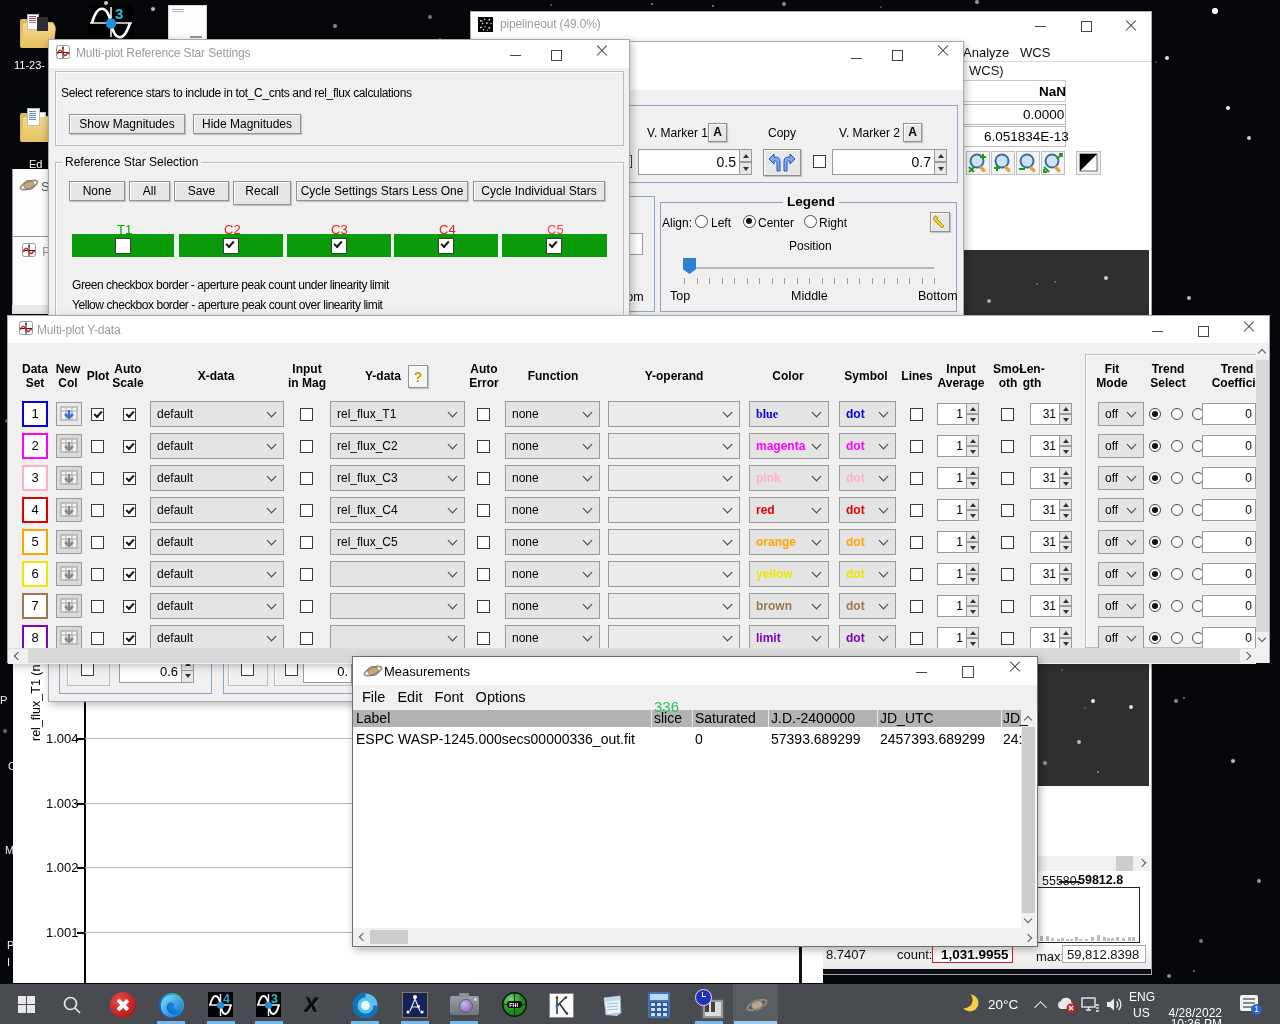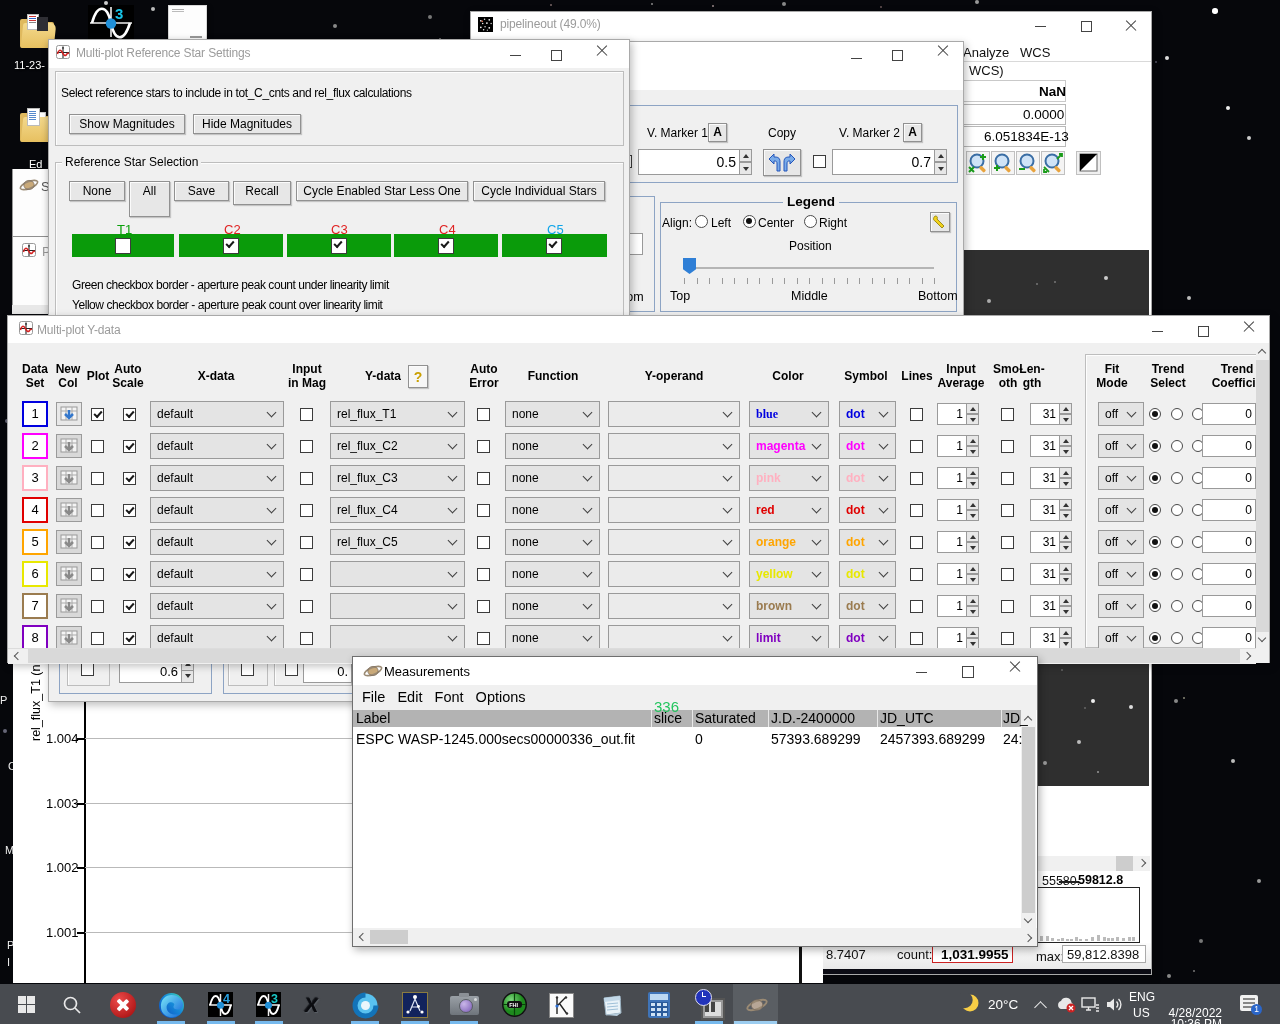--- a/index.html
+++ b/index.html
@@ -317,30 +317,30 @@
     <div class="mc1"></div>
     <div class="mc2"></div>
   </div>
 <div class="etch" style="left:55px;top:71px;width:569px;height:75px;z-index:41;"></div>
 <div class="t" style="left:61px;top:86px;font-size:12px;letter-spacing:-0.35px;z-index:42;">Select reference stars to include in tot_C_cnts and rel_flux calculations</div>
 <div class="btn" style="left:69px;top:114px;width:116px;height:20px;line-height:19px;z-index:42;">Show Magnitudes</div>
 <div class="btn" style="left:193px;top:114px;width:108px;height:20px;line-height:19px;z-index:42;">Hide Magnitudes</div>
 <div class="etch" style="left:55px;top:162px;width:569px;height:470px;z-index:41;"></div>
 <div class="t" style="left:62px;top:155px;font-size:12px;background:#f0f0f0;padding:0 3px;z-index:42;">Reference Star Selection</div>
 <div class="btn" style="left:69px;top:181px;width:56px;height:20px;line-height:19px;z-index:42;">None</div>
-<div class="btn" style="left:129px;top:181px;width:41px;height:36px;line-height:19px;z-index:42;">All</div>
+<div class="btn" style="left:129px;top:181px;width:41px;height:20px;line-height:19px;z-index:42;">All</div>
 <div class="btn" style="left:174px;top:181px;width:55px;height:20px;line-height:19px;z-index:42;">Save</div>
 <div class="btn" style="left:233px;top:181px;width:58px;height:24px;line-height:19px;z-index:42;">Recall</div>
-<div class="btn" style="left:296px;top:181px;width:172px;height:20px;line-height:19px;z-index:42;">Cycle Enabled Star Less One</div>
+<div class="btn" style="left:296px;top:181px;width:172px;height:20px;line-height:19px;z-index:42;">Cycle Settings Stars Less One</div>
 <div class="btn" style="left:473px;top:181px;width:132px;height:20px;line-height:19px;z-index:42;">Cycle Individual Stars</div>
 <div class="t" style="left:117px;top:222px;font-size:13px;color:#0aa00a;z-index:42;">T1</div>
 <div class="t" style="left:224px;top:222px;font-size:13px;color:#e02222;z-index:42;">C2</div>
 <div class="t" style="left:331px;top:222px;font-size:13px;color:#e02222;z-index:42;">C3</div>
 <div class="t" style="left:439px;top:222px;font-size:13px;color:#e02222;z-index:42;">C4</div>
-<div class="t" style="left:547px;top:222px;font-size:13px;color:#0ea5e9;z-index:42;">C5</div>
+<div class="t" style="left:547px;top:222px;font-size:13px;color:#ef4444;z-index:42;">C5</div>
 <div class="a" style="left:72px;top:234px;width:102px;height:23px;background:#0a9b0a;z-index:42;"></div>
 <div class="cb" style="left:115px;top:238px;width:16px;height:16px;border-width:1px;z-index:43;"></div>
 <div class="a" style="left:179px;top:234px;width:104px;height:23px;background:#0a9b0a;z-index:42;"></div>
 <div class="cb ck" style="left:223px;top:238px;width:16px;height:16px;border-width:1px;z-index:43;"></div>
 <div class="a" style="left:287px;top:234px;width:104px;height:23px;background:#0a9b0a;z-index:42;"></div>
 <div class="cb ck" style="left:331px;top:238px;width:16px;height:16px;border-width:1px;z-index:43;"></div>
 <div class="a" style="left:394px;top:234px;width:104px;height:23px;background:#0a9b0a;z-index:42;"></div>
 <div class="cb ck" style="left:438px;top:238px;width:16px;height:16px;border-width:1px;z-index:43;"></div>
 <div class="a" style="left:502px;top:234px;width:105px;height:23px;background:#0a9b0a;z-index:42;"></div>
 <div class="cb ck" style="left:546px;top:238px;width:16px;height:16px;border-width:1px;z-index:43;"></div>

